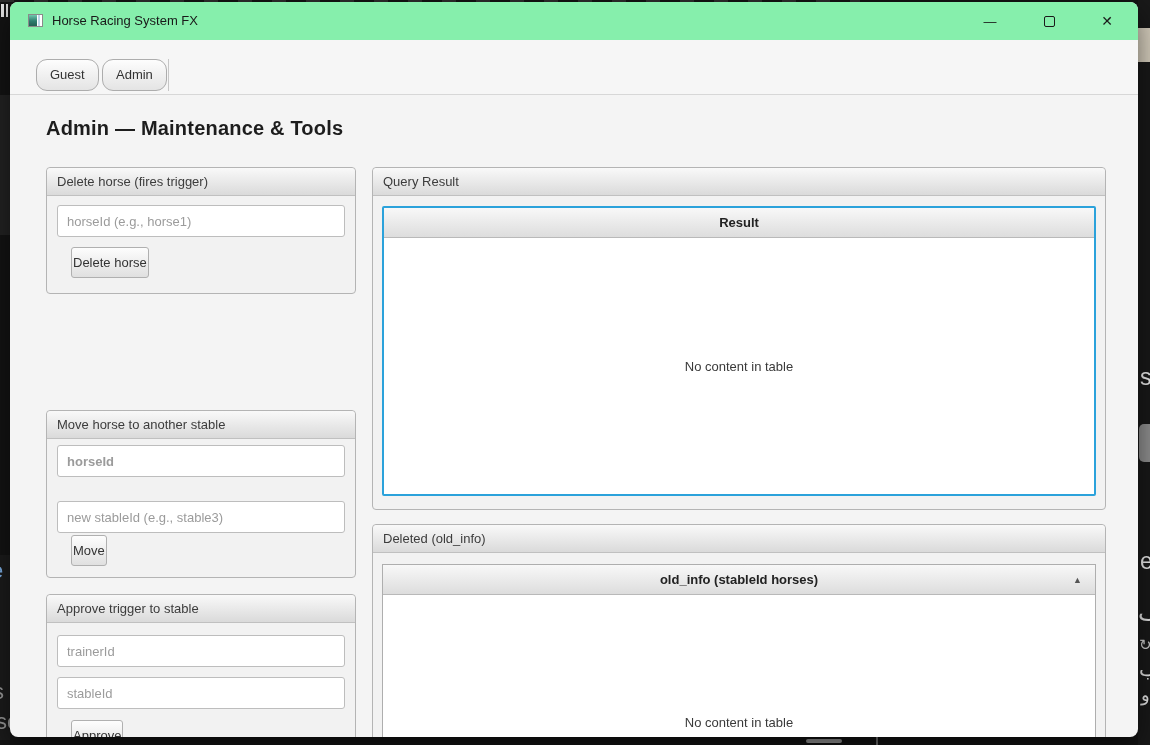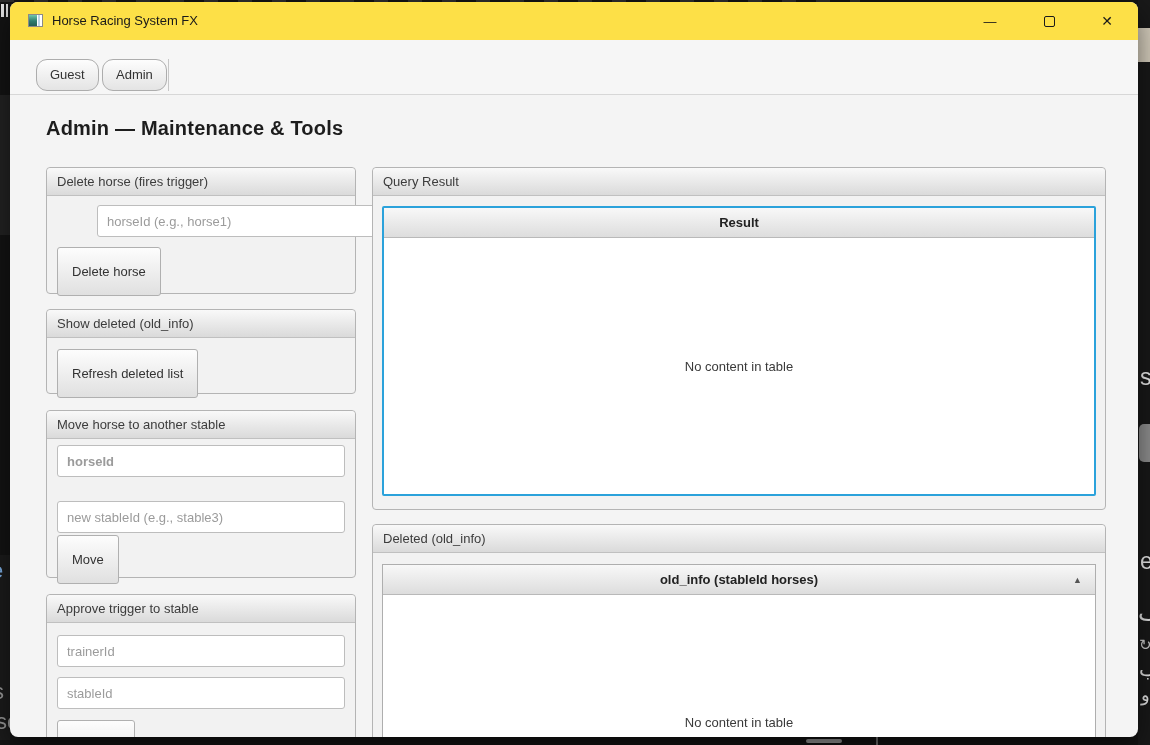--- a/index.html
+++ b/index.html
@@ -29,21 +29,21 @@
   .bd-fr-beh { left:1139px; top:659px; font-size:20px; }
   .bd-fr-waw { left:1141px; top:686px; font-size:18px; }
   .bd-bottom-handle { left:806px; top:739px; width:36px; height:4px; background:#9a9a9a; border-radius:2px; }
   .bd-bottom-line { left:876px; top:737px; width:2px; height:8px; background:#6f6f6f; }
 
   
   .app-window { position:absolute; left:10px; top:2px; width:1128px; height:735px;
     background:#f4f4f4; border-radius:8px; overflow:hidden;
     box-shadow:0 10px 30px rgba(0,0,0,.55); }
 
-  .titlebar { position:absolute; left:0; top:0; width:100%; height:38px; background:#fde047; }
+  .titlebar { position:absolute; left:0; top:0; width:100%; height:38px; background:#86efac; }
   .app-icon { position:absolute; left:18px; top:12px; width:15px; height:13px;
     border:1px solid #8a8a8a; background:#fff; }
   .app-icon .ic-left { position:absolute; left:0; top:0; width:8px; height:11px;
     background:linear-gradient(180deg,#6fc7ae 0%,#2e7d6e 55%,#245f54 100%); }
   .app-icon .ic-right { position:absolute; left:9px; top:0; width:2px; height:11px; background:#bcd6e8; }
   .title-text { position:absolute; left:42px; top:11px; font-size:13px; color:#191919; }
   .win-btn { position:absolute; top:0; width:46px; height:38px; display:flex;
     align-items:center; justify-content:center; color:#1a1a1a; }
   .win-btn-min { left:957px; font-size:13px; }
   .win-btn-max { left:1016px; }
@@ -74,21 +74,21 @@
   .p-move    { left:36px; top:408px; width:310px; height:168px; }
   .p-approve { left:36px; top:592px; width:310px; height:170px; }
   .p-query   { left:362px; top:165px; width:734px; height:343px; }
   .p-deleted { left:362px; top:522px; width:734px; height:240px; }
 
   .tf { position:absolute; left:10px; width:288px; height:32px; border:1px solid #bdbdbd;
     border-radius:3px; background:#fff; padding:0 9px; font-size:13px; color:#333;
     font-family:"Liberation Sans", sans-serif; outline:none; }
   .tf::placeholder { color:#9b9b9b; opacity:1; }
 
-  .btn { position:absolute; left:10px; height:49px; padding:0 14px; font-size:13px; color:#333;
+  .btn { position:absolute; left:24px; height:31px; padding:0 1px; font-size:13px; color:#333;
     border:1px solid #b0b0b0; border-radius:3px; background:linear-gradient(180deg,#fdfdfd,#e0e0e0);
     font-family:"Liberation Sans", sans-serif; cursor:default; }
 
   
   .tbl { position:absolute; left:9px; width:714px; background:#fff; }
   .tbl-focused { top:10px; height:290px; border:2px solid #2BA2DB; border-radius:2px; }
   .tbl-plain { top:11px; height:210px; border:1px solid #aeaeae; }
   .tbl-colhead { position:relative; height:30px; line-height:30px; text-align:center;
     font-size:13px; font-weight:700; color:#222;
     background:linear-gradient(180deg,#f8f8f8,#dddddd); border-bottom:1px solid #b9b9b9; }
@@ -145,31 +145,25 @@
     <div class="tab tab-guest">Guest</div>
     <div class="tab tab-admin">Admin</div>
     <div class="tab-separator"></div>
   </div>
 
   <div class="page-heading">Admin — Maintenance &amp; Tools</div>
 
   <div class="tpane p-delete">
     <div class="tpane-header">Delete horse (fires trigger)</div>
     <div class="tpane-body">
-      <input class="tf" style="top: 9px; margin-left: 40px;" type="text" placeholder="horseId (e.g., horse1)">
+      <input class="tf" style="top: 9px;" type="text" placeholder="horseId (e.g., horse1)">
       <button class="btn" style="top:51px;">Delete horse</button>
     </div>
   </div>
 
-  <div class="tpane p-show">
-    <div class="tpane-header">Show deleted (old_info)</div>
-    <div class="tpane-body">
-      <button class="btn" style="top:11px;">Refresh deleted list</button>
-    </div>
-  </div>
 
   <div class="tpane p-move">
     <div class="tpane-header">Move horse to another stable</div>
     <div class="tpane-body">
       <input class="tf" style="top: 6px; font-weight: bold;" type="text" placeholder="horseId">
       <input class="tf" style="top: 62px;" type="text" placeholder="new stableId (e.g., stable3)">
       <button class="btn" style="top:96px;">Move</button>
     </div>
   </div>
 

